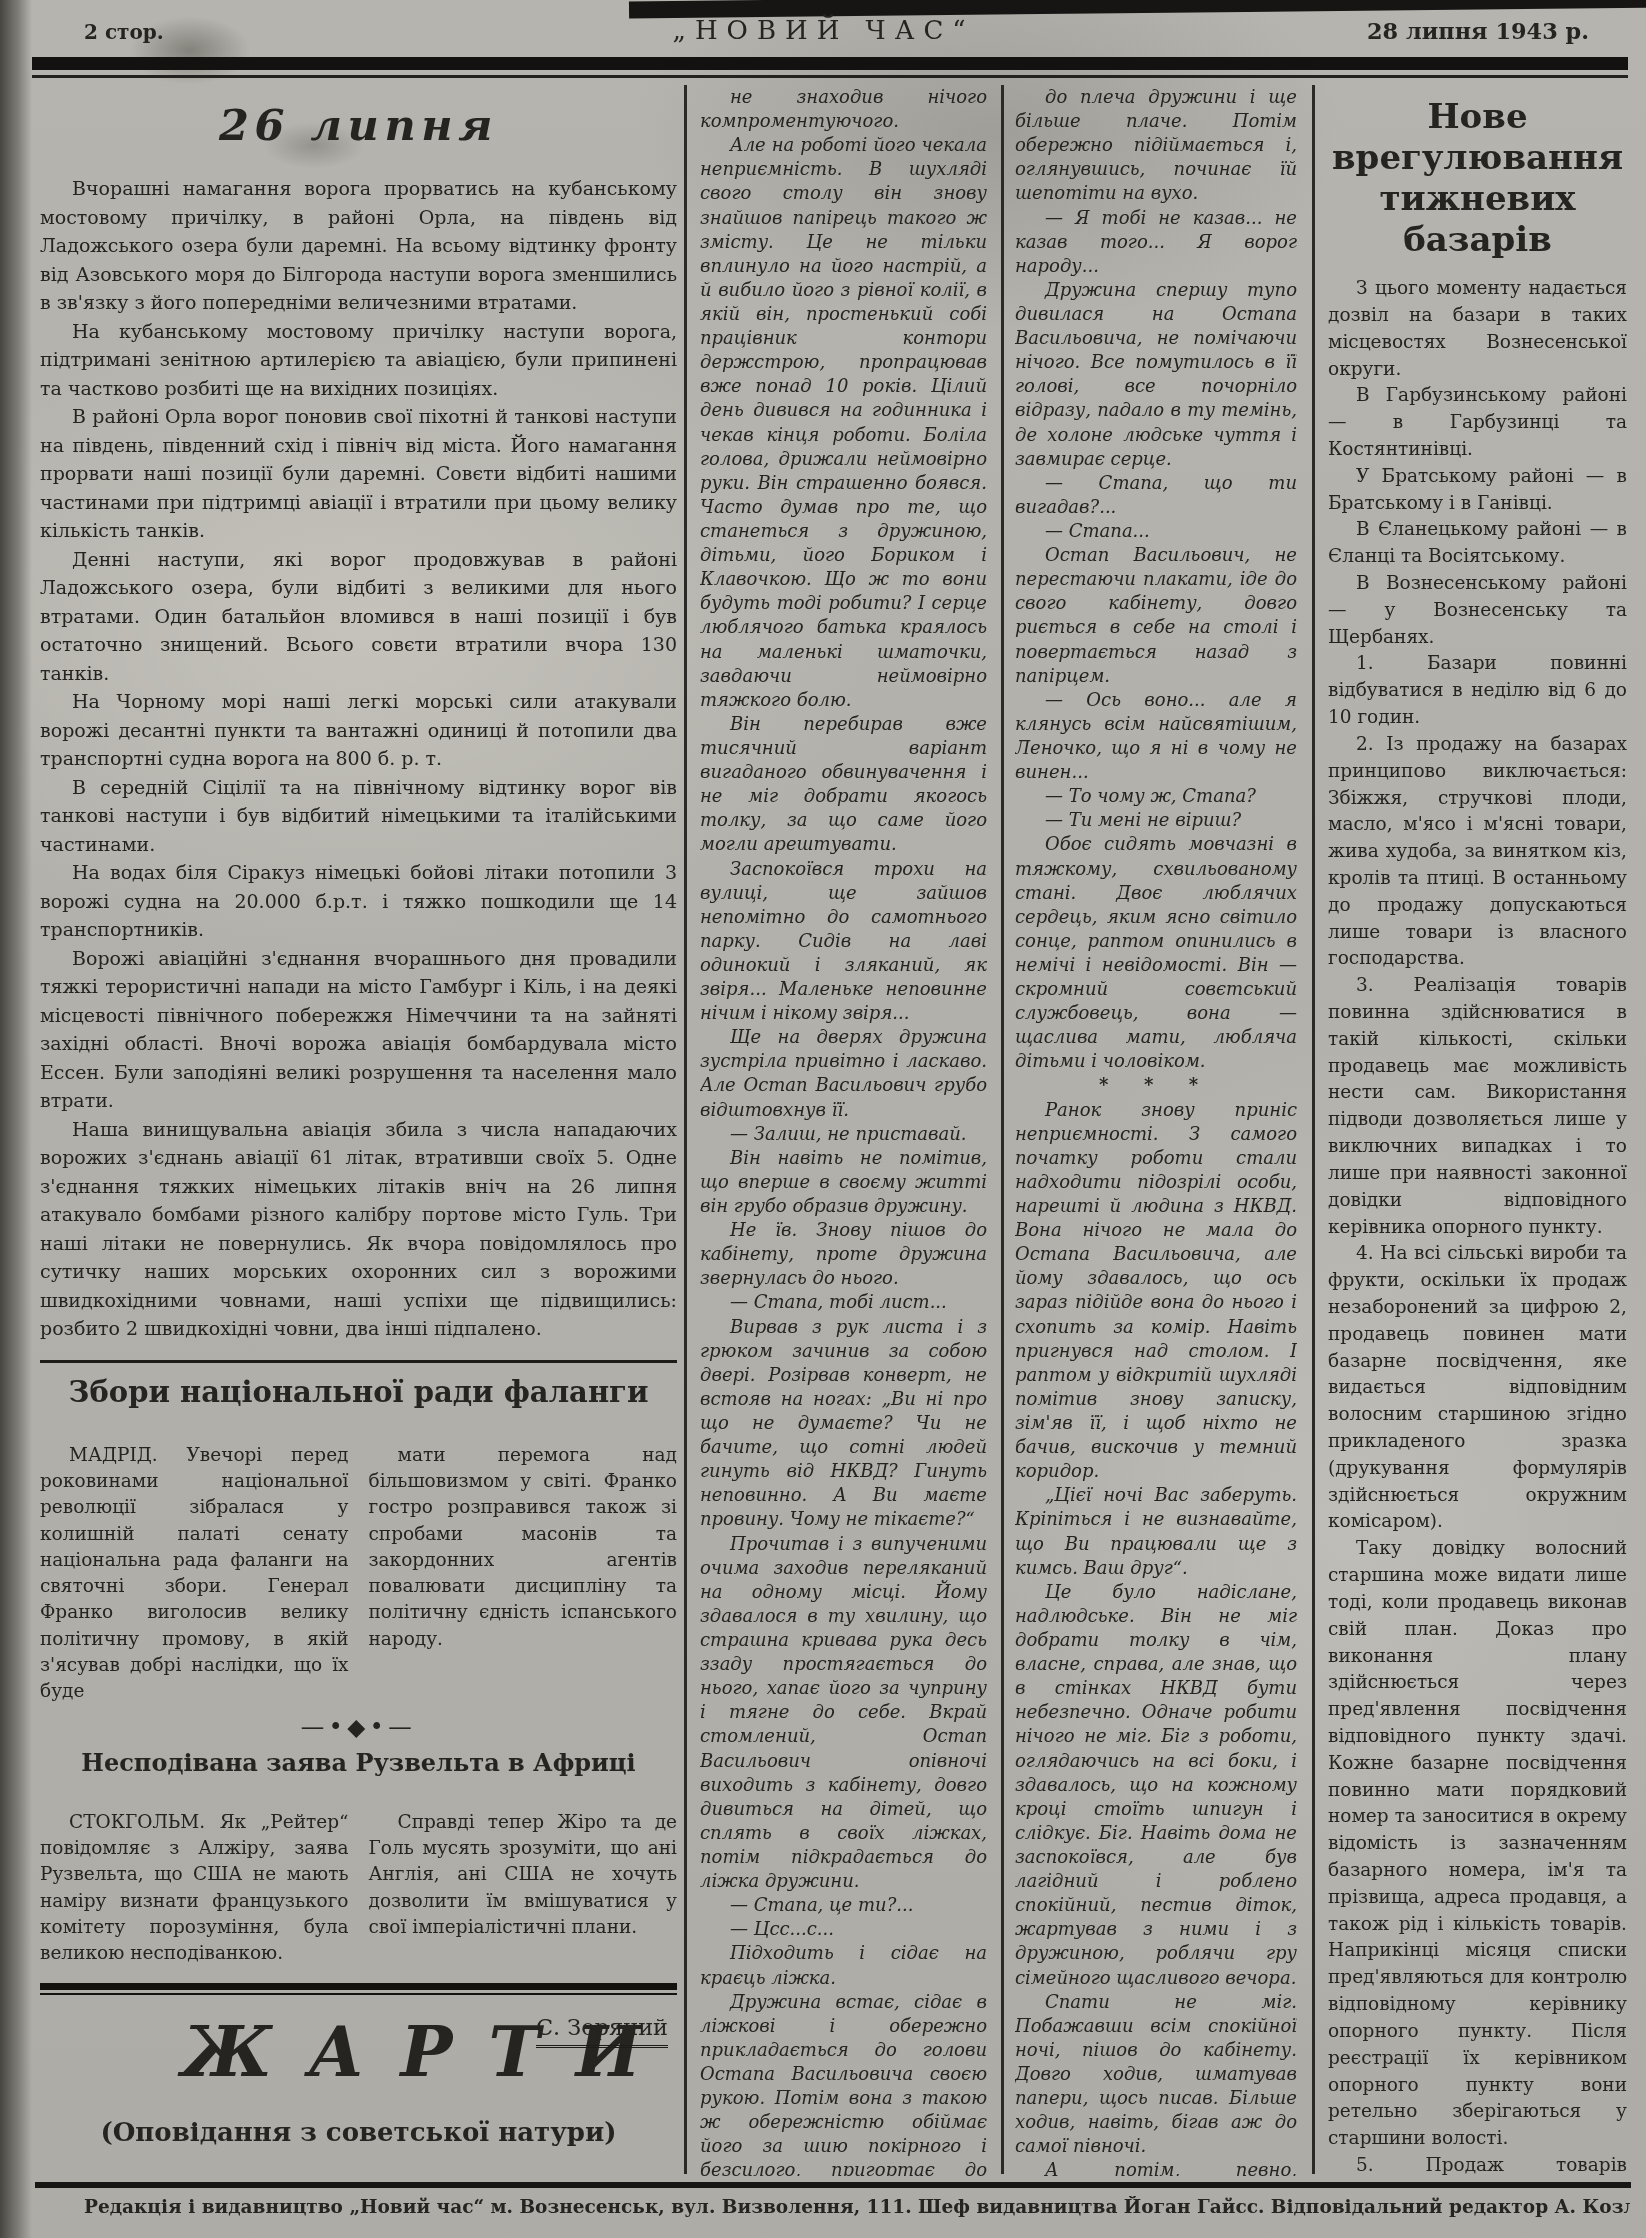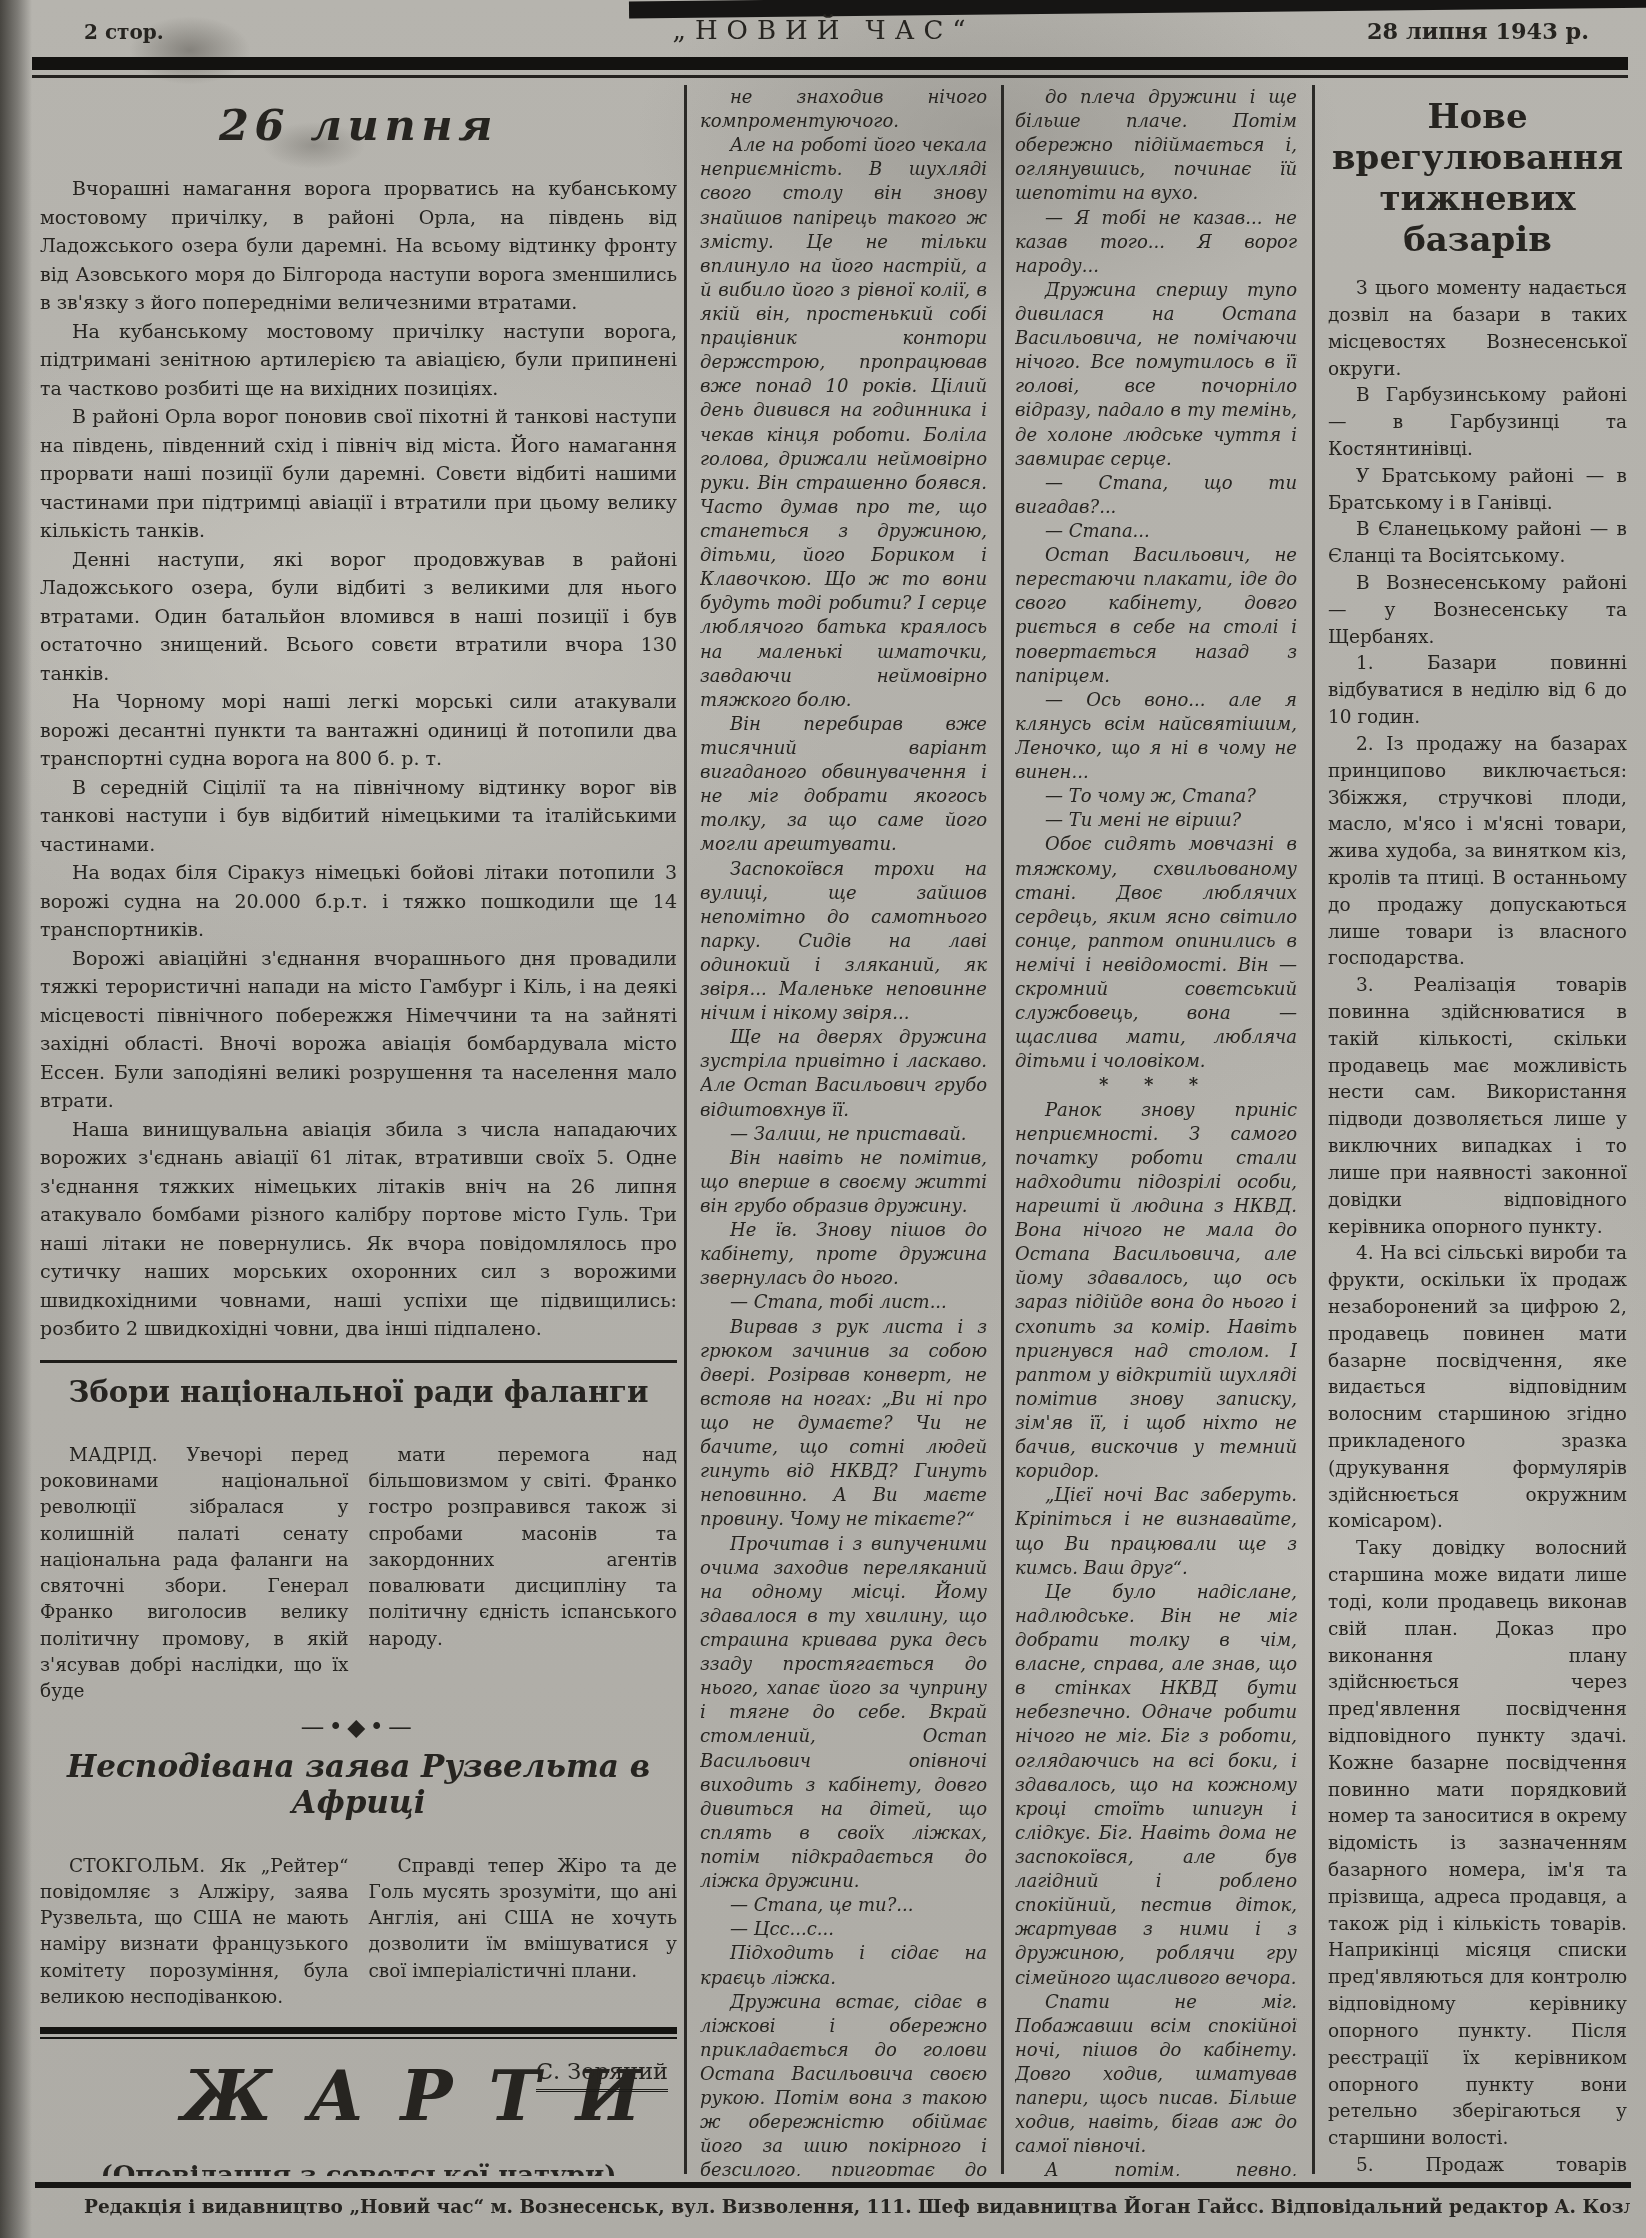--- a/index.html
+++ b/index.html
@@ -34,21 +34,21 @@
   #col5{left:1328px;width:299px;}
 
   .title-26{font-style:italic;font-weight:bold;text-align:center;font-size:43px;margin:14.6px 0 24.6px;letter-spacing:5.6px;}
   .art p{font-size:19px;line-height:1.5;text-indent:32px;margin:0;text-align:justify;}
 
   .rule-thin{height:3.4px;background:#1d1c19;margin:17px 0 13.4px;}
   .rule-heavy{height:0;border-top:7.8px solid #141310;border-bottom:2.8px solid #141310;padding-top:2.8px;margin:17px 0 14.6px;}
 
   .sec-title{font-weight:bold;text-align:center;line-height:1.15;}
   #falanga-title{font-size:29px;margin:10px 0 17px;}
-  #roosevelt-title{font-size:31px;margin:7.8px 0 15.7px;font-style:italic;}
+  #roosevelt-title{font-size:24px;margin:7.8px 0 15.7px;}
   .twocol{display:flex;gap:20px;margin-top:32px;}
   .twocol .half{flex:1;}
   .half p{font-size:18.5px;line-height:1.42;text-indent:29px;margin:0;text-align:justify;}
   .ornament{text-align:center;font-size:23.5px;margin:9px 0 5.6px;letter-spacing:4.5px;}
 
   .zharty-head{position:relative;margin-top:15.7px;}
   .zharty-title{text-align:right;font-size:69px;font-weight:bold;font-style:italic;letter-spacing:36px;padding-left:36px;margin:0;}
   .zharty-byline{position:absolute;right:9px;top:3.4px;font-size:22.4px;border-bottom:3.9px double #1d1c19;padding-bottom:4.5px;}
   .zharty-sub{text-align:center;font-weight:bold;font-size:26px;margin:24.6px 0 19px;}
   .story p{font-style:italic;font-size:19px;line-height:1.4;text-indent:30px;margin:0;text-align:justify;}

